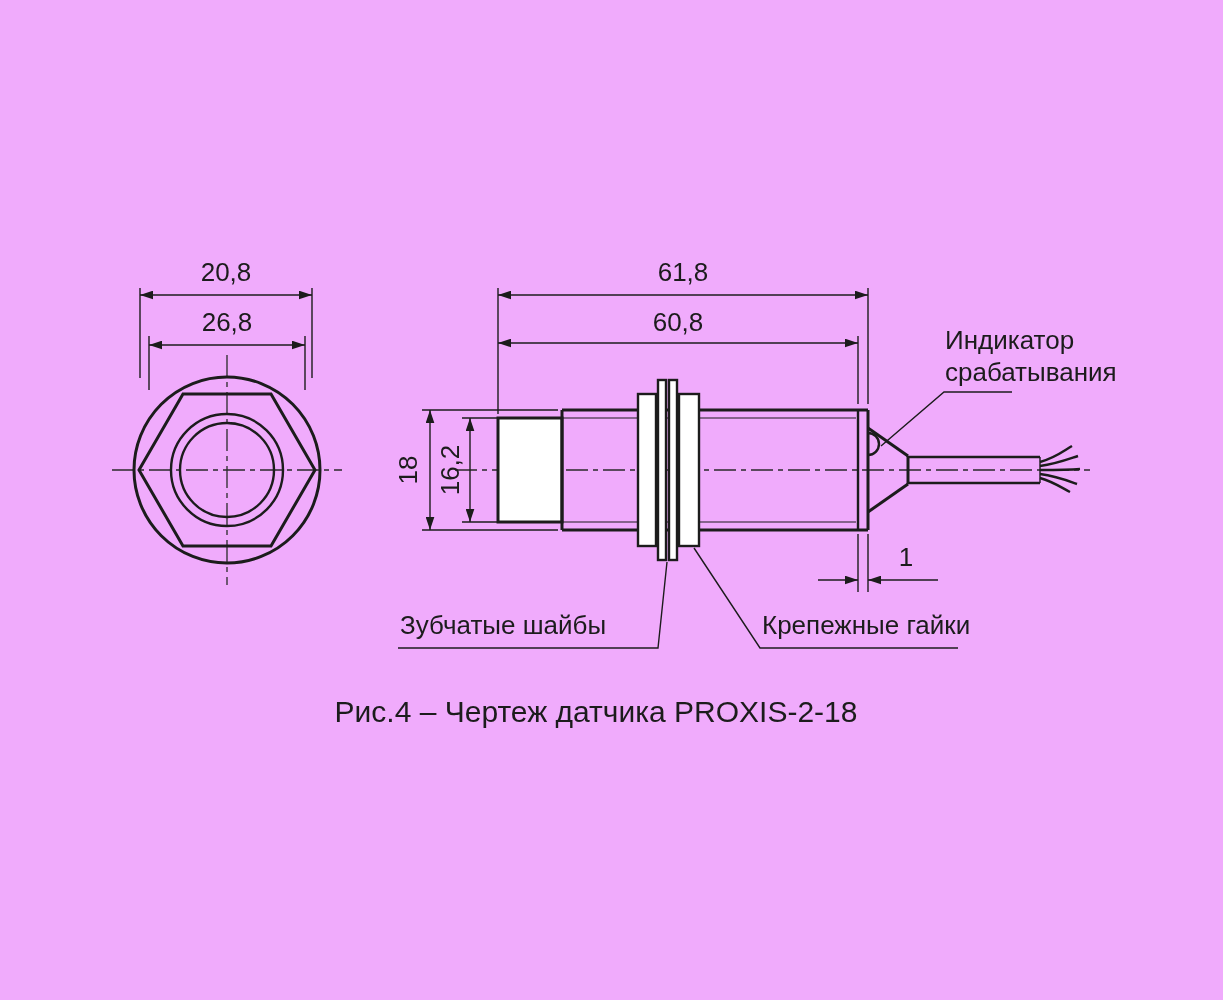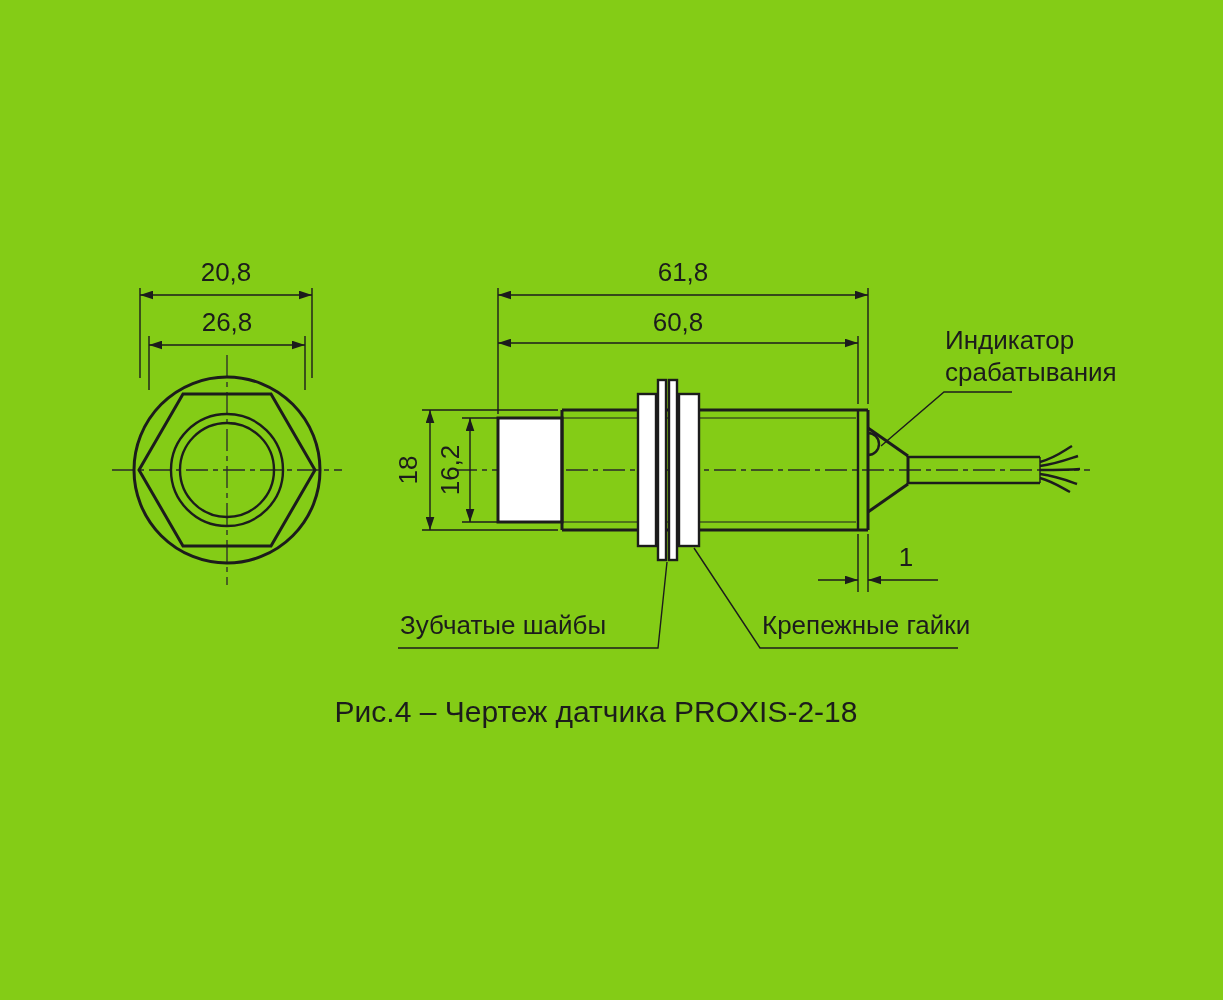--- a/index.html
+++ b/index.html
@@ -4,21 +4,21 @@
 <style>
   html, body {
     margin: 0;
     padding: 0;
     background: #ffffff;
   }
   .stage {
     position: relative;
     width: 1223px;
     height: 1000px;
-    background: #84cc16;
+    background: #f0abfc;
     font-family: "Liberation Sans", sans-serif;
     text-align: center;
   }
   svg { display: block; }
 
   
   .outline   { stroke: #1c1c1c; stroke-width: 3;   fill: none; }
   .outline2  { stroke: #1c1c1c; stroke-width: 2.4; fill: none; }
   .thin      { stroke: #1c1c1c; stroke-width: 1.4; fill: none; }
   .thread    { stroke: #1c1c1c; stroke-width: 1.2; fill: none; }

